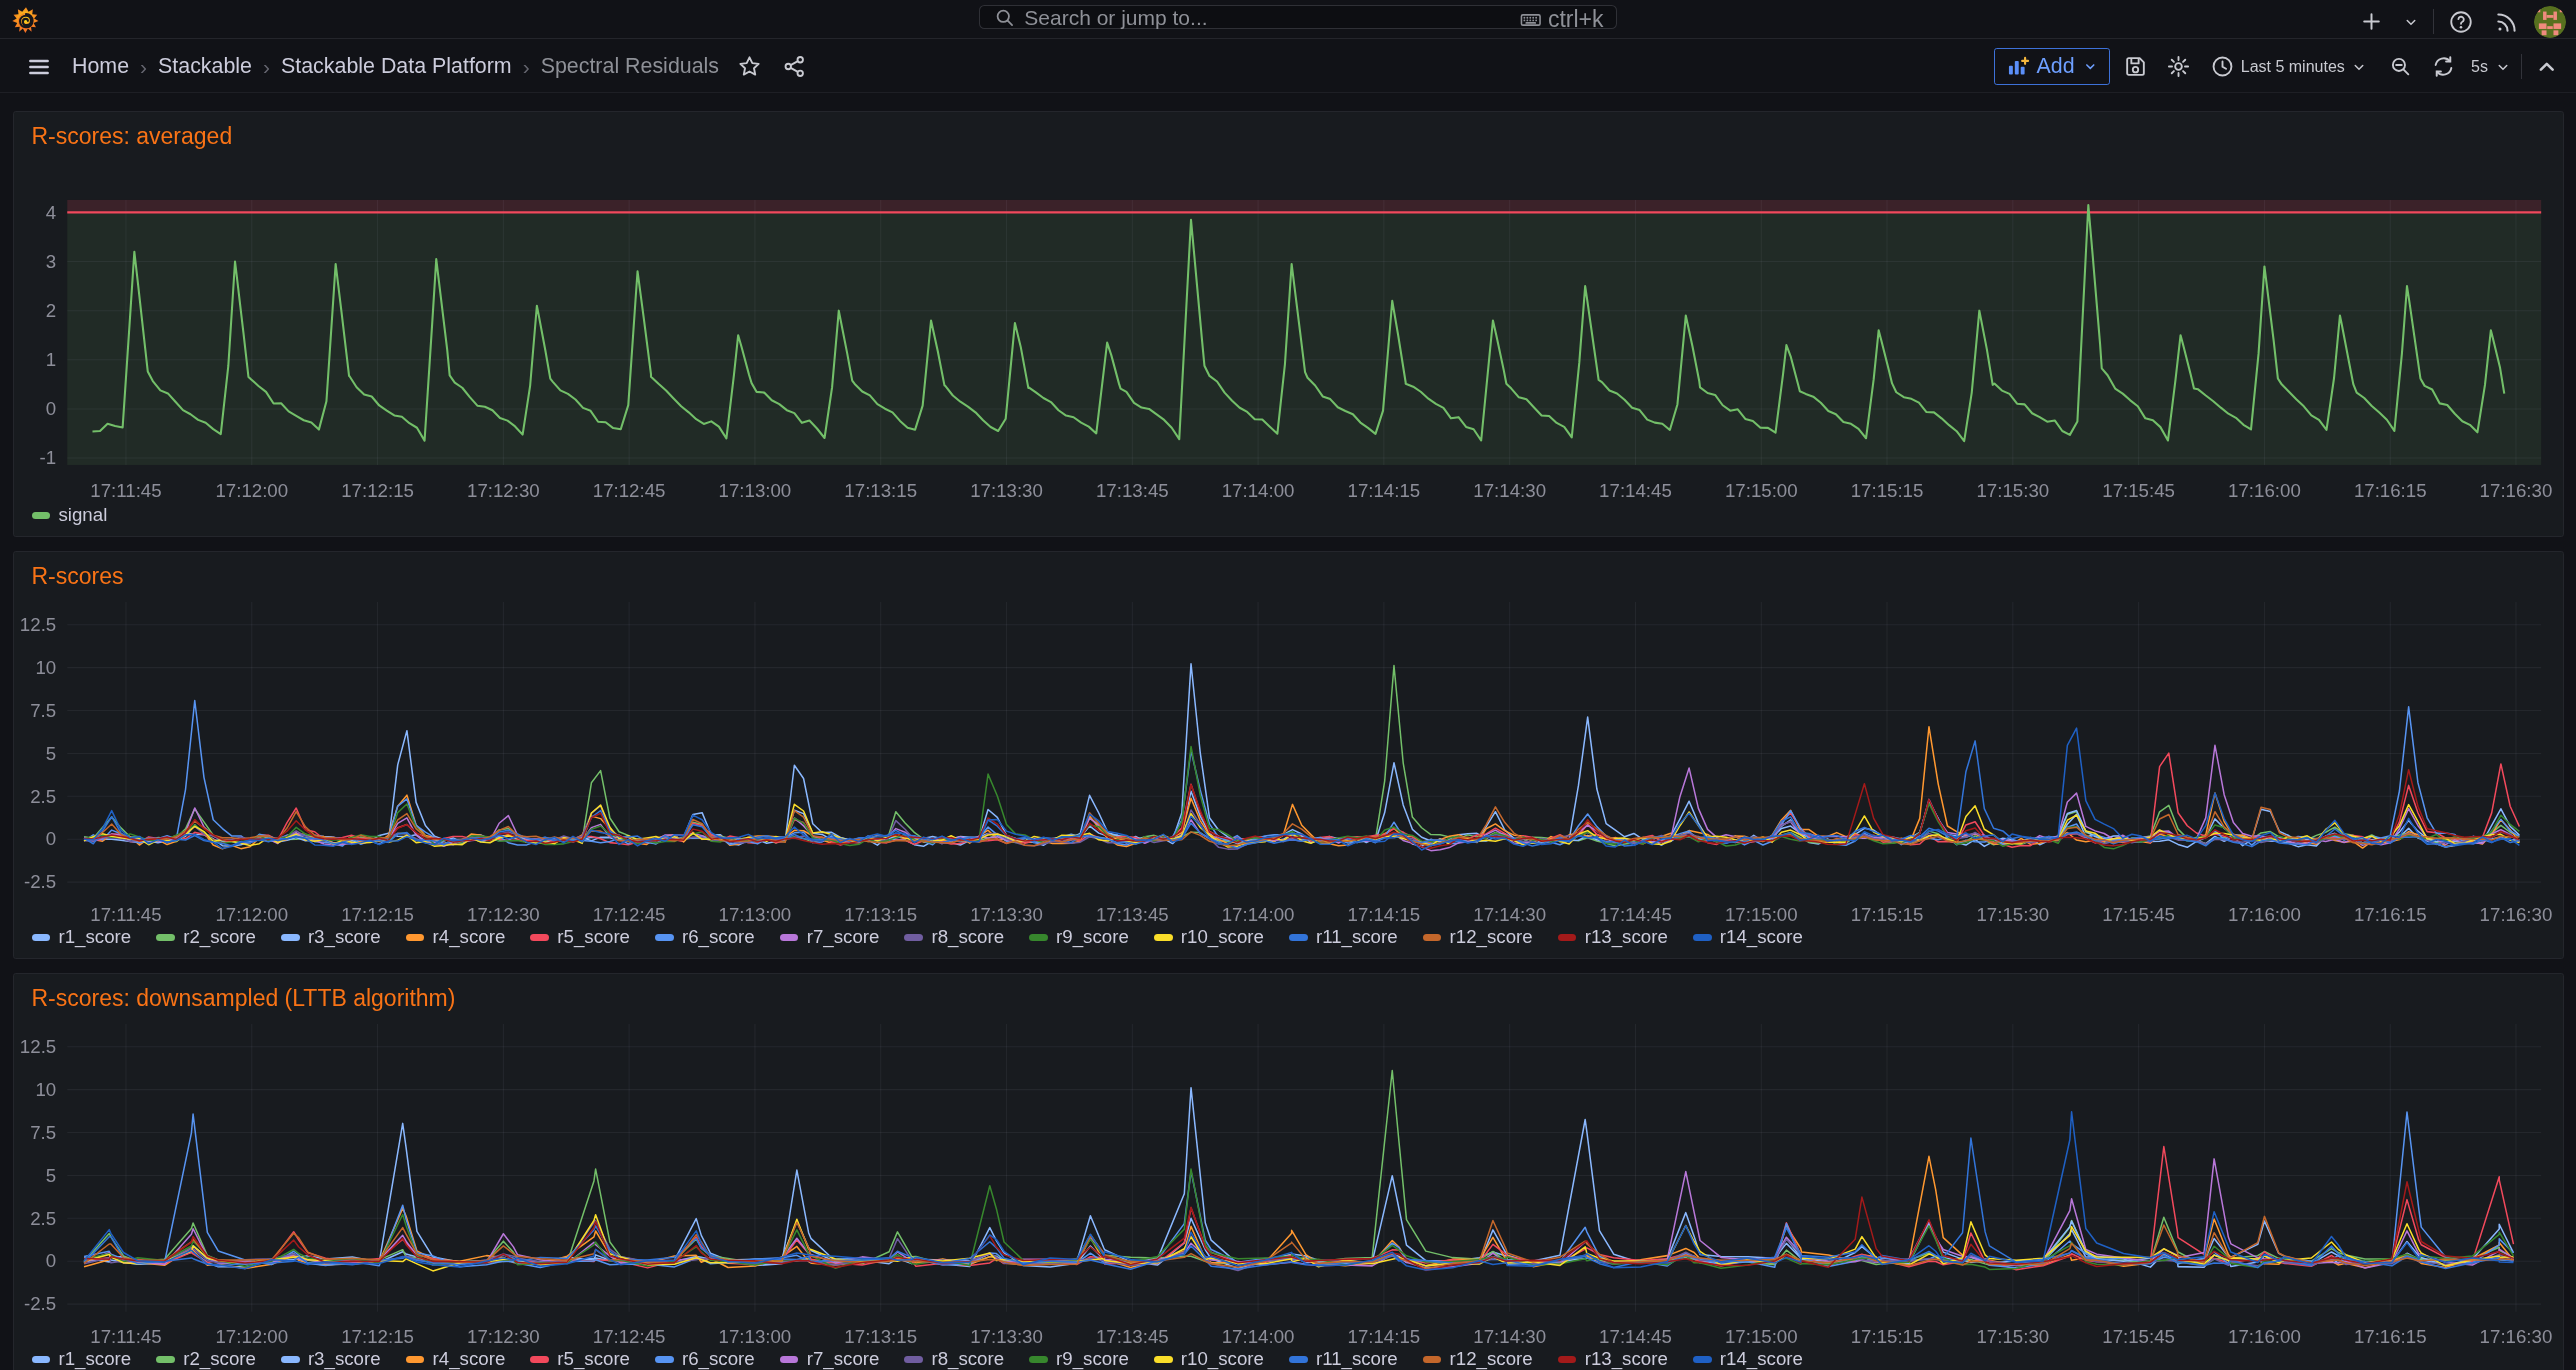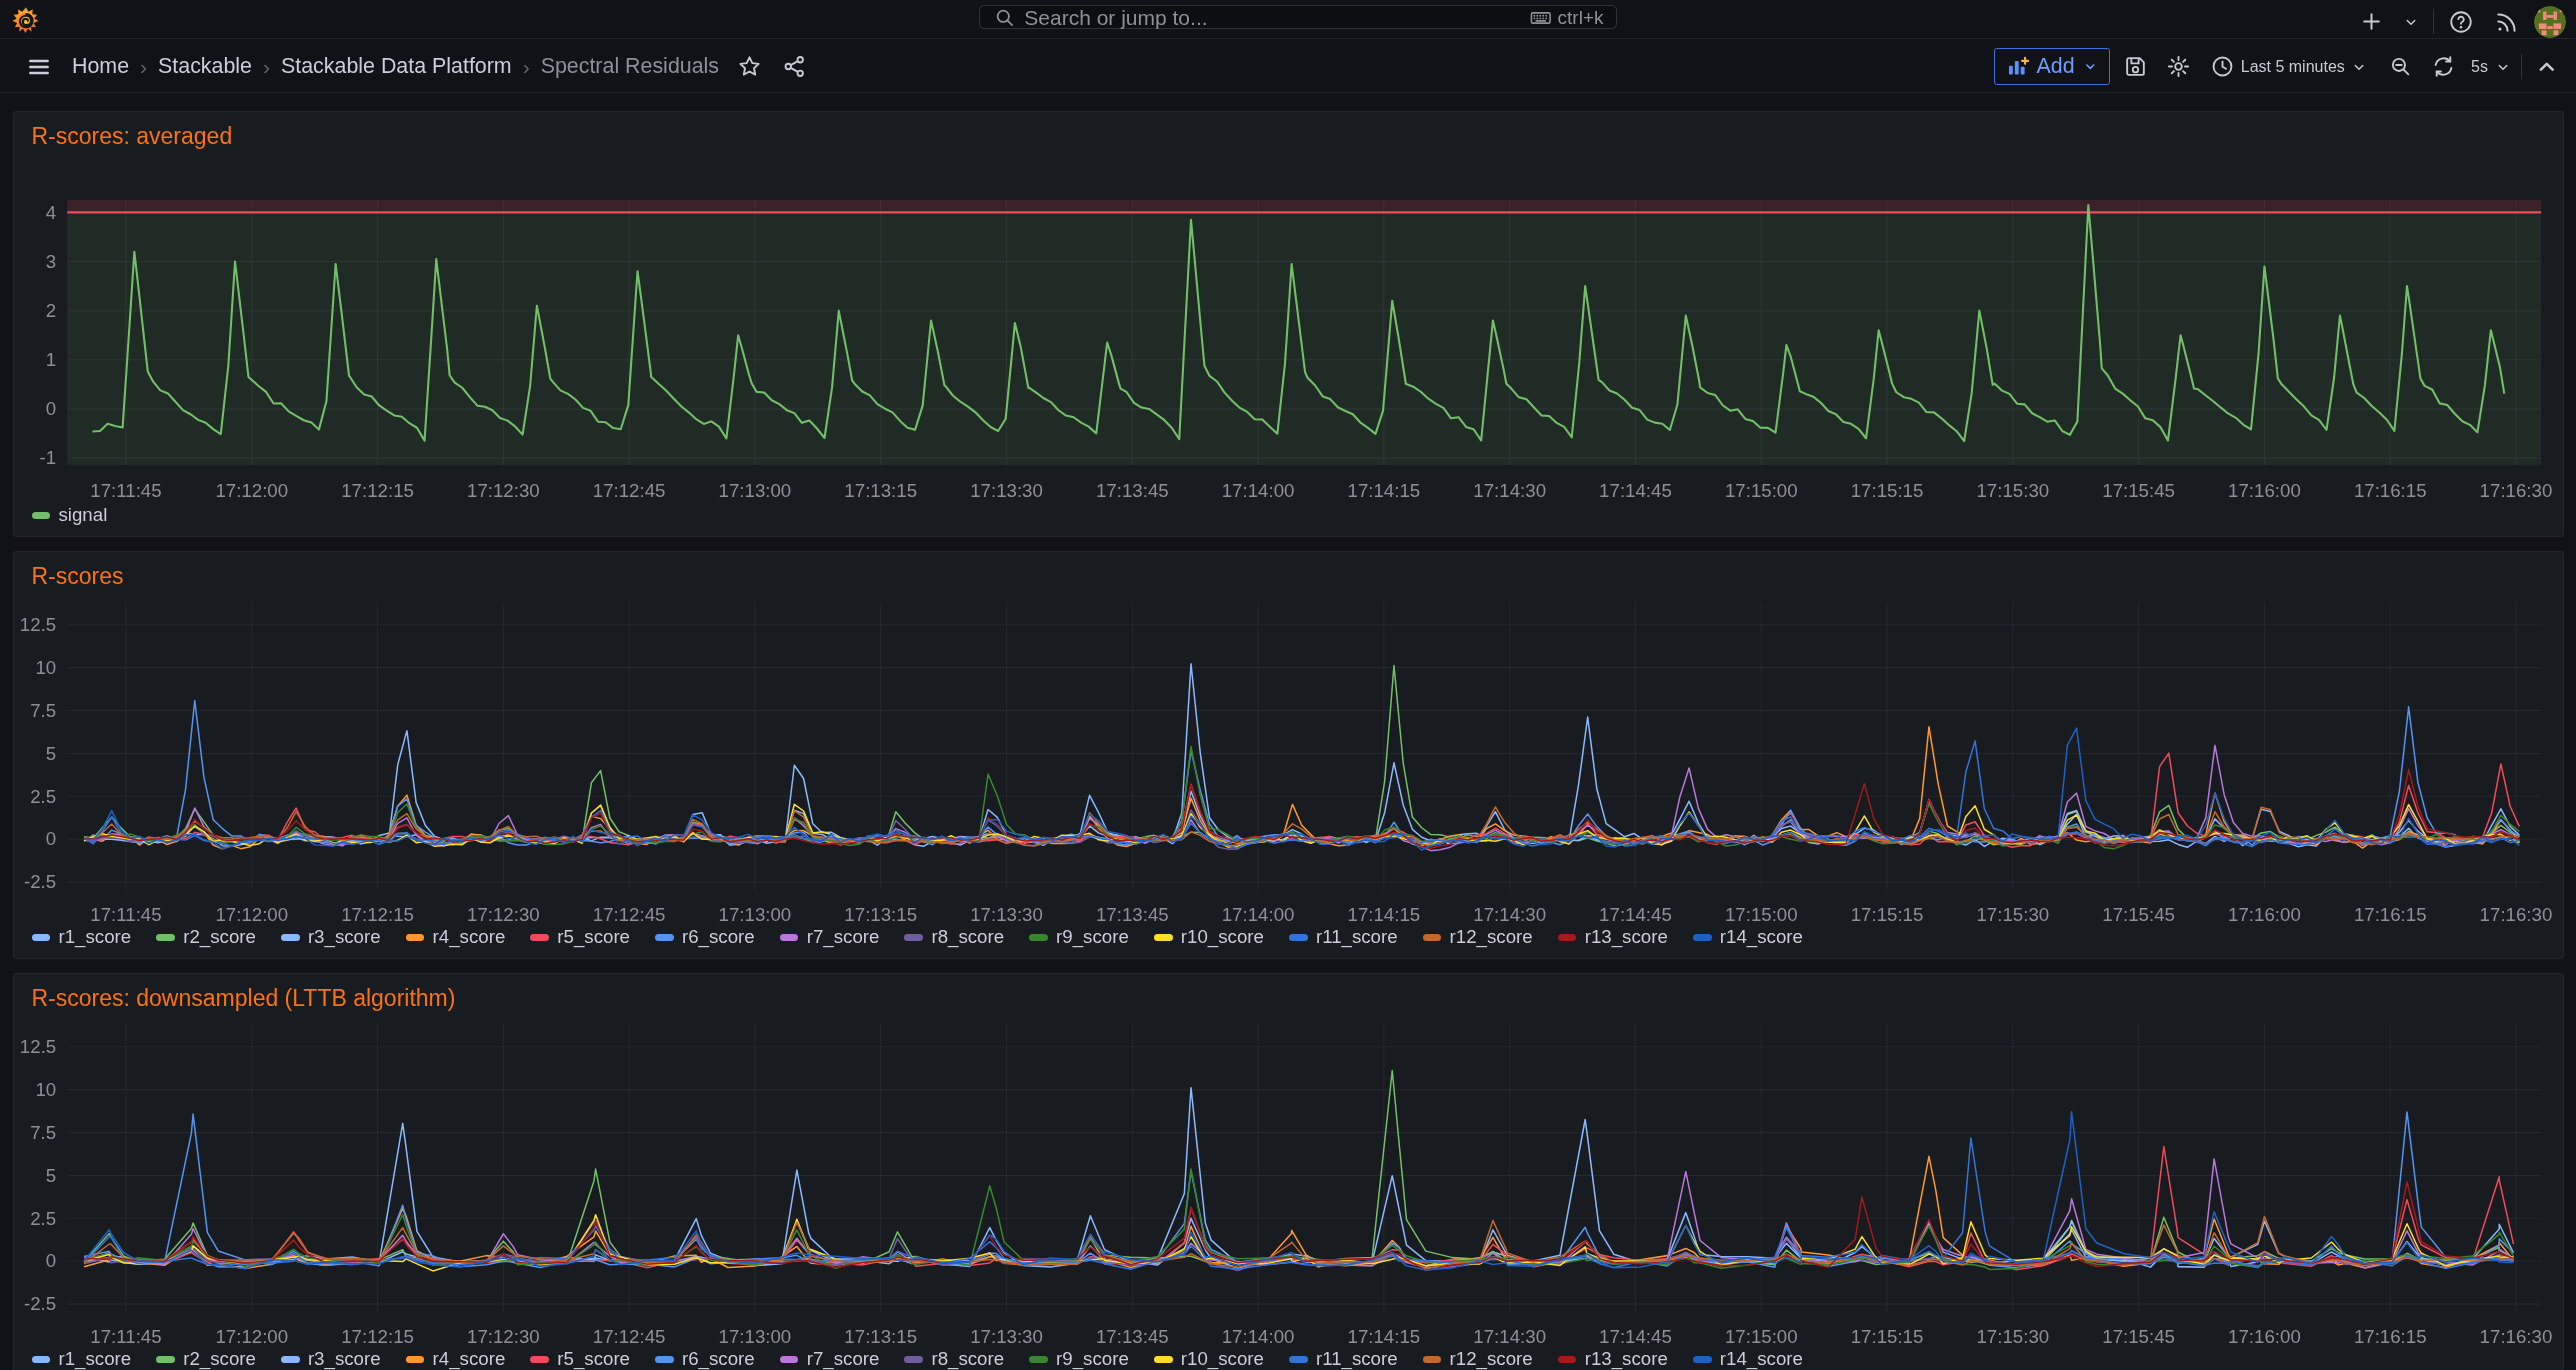--- a/index.html
+++ b/index.html
@@ -6,21 +6,21 @@
   html,body { width:2576px; height:1371px; overflow:hidden; background:#111217;
     font-family:"Liberation Sans", sans-serif; color:#CCCCDC; }
 
   
   #topbar { position:absolute; left:0; top:0; width:2576px; height:43px; background:#111217; }
   #logo { position:absolute; left:11px; top:6.2px; width:30px; height:30px; }
   #searchbox { position:absolute; left:979px; top:4.8px; width:638px; height:24px;
     background:#0d0e12; border:0.7px solid rgba(204,204,220,0.18); border-radius:5.5px;
     display:flex; align-items:flex-start; padding:0 12.5px; gap:8.3px; }
   #searchbox .ph { color:#8e9097; font-size:21px; flex:1; }
-  .kbd-hint { display:flex; align-items:center; gap:5.5px; color:#8e9097; font-size:19px; }
+  .kbd-hint { display:flex; align-items:center; gap:5.5px; color:#8e9097; font-size:23px; }
   .tb-ic { display:flex; align-items:center; justify-content:center; width:36px; height:36px; cursor:pointer; }
   #topbar-right { position:absolute; right:9.7px; top:3.5px; height:36px; display:flex; align-items:center; gap:9.7px; }
   .vdiv { width:0.7px; height:25px; background:rgba(204,204,220,0.18); }
   #avatar { width:32px; height:32px; border-radius:50%; overflow:hidden; }
 
   
   #toolbar { position:absolute; left:0; top:38px; width:2576px; height:55px; background:#111217;
     border-top:0.7px solid rgba(204,204,220,0.10); border-bottom:0.7px solid rgba(204,204,220,0.07); }
   #toolbar .left { position:absolute; left:21px; top:0; height:55px; display:flex; align-items:center; gap:15px; }
   #breadcrumb { display:flex; align-items:center; gap:11px; font-size:21.4px; }

